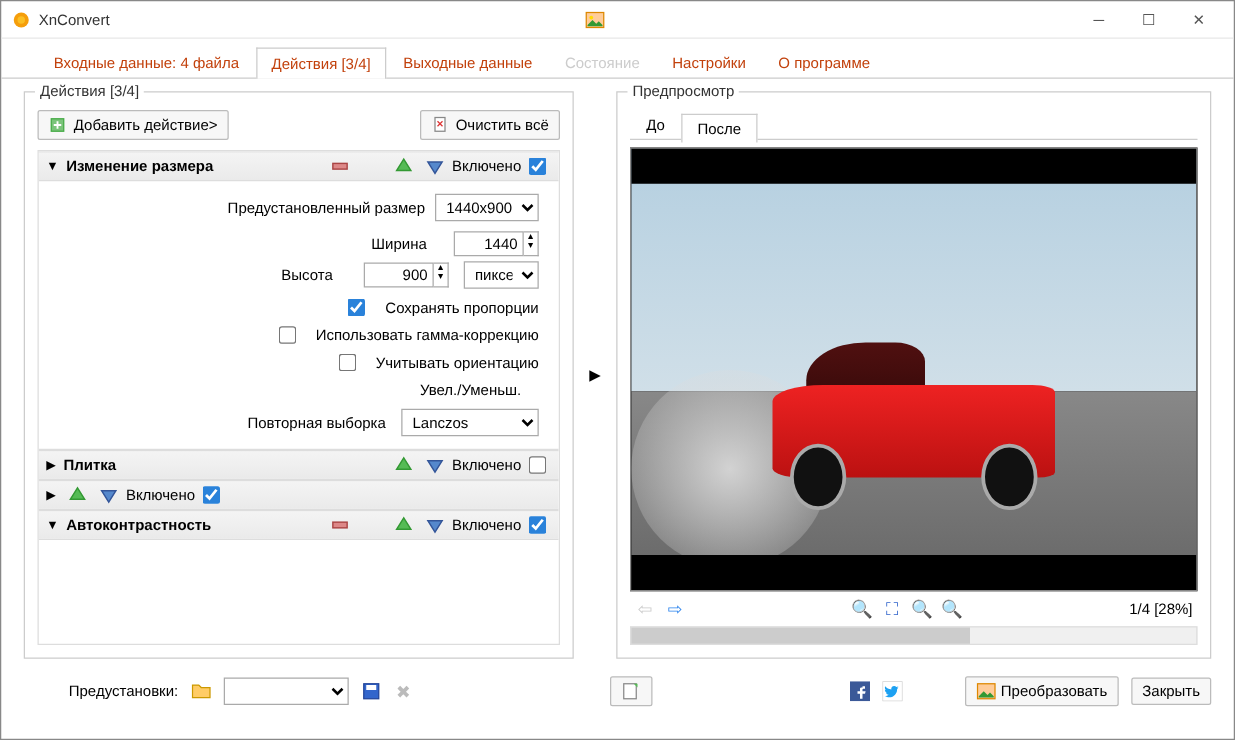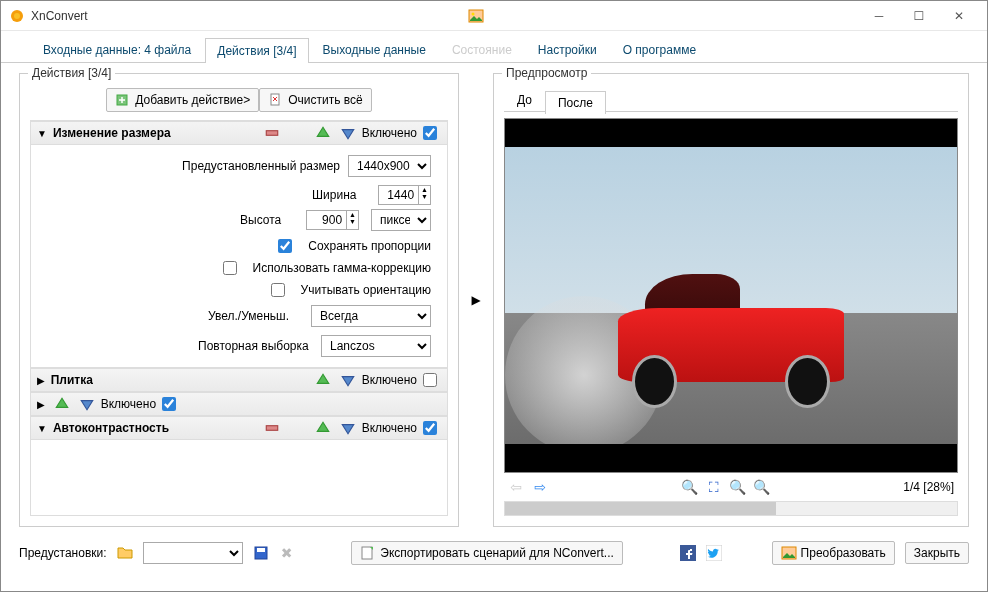--- a/index.html
+++ b/index.html
@@ -2,55 +2,55 @@
 <html><head>
 <meta charset="utf-8">
 <style>
 * { box-sizing: border-box; margin: 0; padding: 0; font-family: "Segoe UI", Tahoma, sans-serif; font-size: 12px; }
 body { background: #fff; width: 988px; height: 592px; overflow: hidden; border: 1px solid #888; }
 .titlebar { height: 30px; display: flex; align-items: center; padding: 0 8px; border-bottom: 1px solid #e8e8e8; }
 .titlebar .logo { width: 16px; height: 16px; margin-right: 6px; }
 .titlebar .title { flex: 1; color: #333; }
 .titlebar .winbtn { width: 40px; height: 28px; display: flex; align-items: center; justify-content: center; color: #555; }
 .tabs { display: flex; border-bottom: 1px solid #ccc; padding: 6px 18px 0 30px; gap: 2px; }
-.tab { padding: 5px 11px; border: 1px solid transparent; border-bottom: none; color: #0c4a6e; cursor: pointer; }
+.tab { padding: 5px 11px; border: 1px solid transparent; border-bottom: none; color: #c2410c; cursor: pointer; }
 .tab.active { border-color: #ccc; background: #fff; position: relative; top: 1px; }
 .tab.disabled { color: #ccc; }
 .content { display: flex; padding: 10px 18px 4px 18px; gap: 8px; height: 468px; }
 .panel { border: 1px solid #ccc; position: relative; padding: 10px; }
 .panel-title { position: absolute; top: -8px; left: 8px; background: #fff; padding: 0 4px; color: #333; }
 .left-panel { width: 440px; display: flex; flex-direction: column; }
 .right-panel { flex: 1; display: flex; flex-direction: column; }
-.toolbar-row { display: flex; justify-content: center; margin-bottom: 8px; margin-top: 4px; }
+.toolbar-row { display: flex; justify-content: space-between; margin-bottom: 8px; margin-top: 4px; }
 .btn { border: 1px solid #bbb; background: #f7f7f7; padding: 3px 8px; display: flex; align-items: center; gap: 4px; cursor: pointer; border-radius: 2px; }
 .actions-list { flex: 1; border: 1px solid #ddd; overflow-y: auto; display: flex; flex-direction: column; }
 .action-header { display: flex; align-items: center; padding: 3px 6px; background: linear-gradient(#f4f4f4, #eaeaea); border-bottom: 1px solid #ddd; border-top: 1px solid #ddd; gap: 6px; }
 .action-header.collapsed { }
 .action-header .name { font-weight: bold; flex: 1; }
 .action-body { padding: 10px 16px; display: flex; flex-direction: column; gap: 8px; border-bottom: 1px solid #ddd; align-items: flex-end; }
 .form-row { display: flex; align-items: center; gap: 8px; }
 .form-row label { min-width: 58px; }
 select, input[type=text] { border: 1px solid #aaa; padding: 2px 4px; background: #fff; }
 input[type=checkbox] { width: 14px; height: 14px; margin-right: 4px; accent-color: #2a82da; }
 .chkrow { display: flex; align-items: center; gap: 12px; }
 .spinner { display: flex; }
-.spinner input { width: 41px; text-align: right; }
+.spinner input { width: 56px; text-align: right; }
 .spinner .arrows { display: flex; flex-direction: column; border: 1px solid #aaa; border-left: none; }
 .spinner .arrows span { font-size: 7px; padding: 0 2px; line-height: 7px; }
 .arrow-play { font-size: 10px; }
 .midarrow { display: flex; align-items: center; justify-content: center; width: 18px; }
 .preview-tabs { display: flex; border-bottom: 1px solid #ccc; margin-top: 4px; margin-bottom: 6px; }
 .preview-tab { padding: 4px 12px; border: 1px solid transparent; border-bottom: none; cursor: pointer; }
 .preview-tab.active { border-color: #ccc; background: #fff; position: relative; top: 3px; }
 .preview-img { flex: 1; background: #000; border: 1px solid #888; display: flex; align-items: center; justify-content: center; overflow: hidden; position: relative; }
 .preview-toolbar { display: flex; align-items: center; padding: 6px 4px; gap: 8px; }
 .preview-toolbar .spacer { flex: 1; }
 .scrollbar { height: 15px; background: #f0f0f0; border: 1px solid #ddd; position: relative; }
 .scrollthumb { position: absolute; left: 0; top: 0; height: 100%; width: 60%; background: #ccc; }
-.footer { display: flex; align-items: center; padding: 10px 18px; gap: 10px; }
+.footer { display: flex; align-items: center; padding: 10px 18px; gap: 10px; margin-left: 36px; }
 .footer .sep { flex: 1; }
 .car-scene { width: 100%; height: 100%; position: relative; }
 .sky { position: absolute; top: 0; left: 0; right: 0; height: 55%; background: linear-gradient(#b4cfe0, #d0dfe8); }
 .track { position: absolute; bottom: 0; left: 0; right: 0; height: 45%; background: linear-gradient(#888, #666); }
 .car { position: absolute; left: 25%; bottom: 18%; width: 50%; height: 38%; }
 .car-body { position: absolute; left: 0; bottom: 20%; width: 100%; height: 55%; background: linear-gradient(#e22, #b11); border-radius: 18% 8% 6% 10%; }
 .car-roof { position: absolute; left: 12%; bottom: 55%; width: 42%; height: 45%; background: linear-gradient(#501010, #300808); border-radius: 50% 25% 5% 5%; }
 .wheel { position: absolute; bottom: 0; width: 20%; height: 40%; background: #111; border-radius: 50%; border: 3px solid #aaa; }
 .wheel.front { right: 6%; }
 .wheel.rear { left: 6%; }
@@ -170,21 +170,20 @@
         <div class="chkrow">
           <input type="checkbox" style="">
           <span>Использовать гамма-коррекцию</span>
         </div>
         <div class="chkrow">
           <input type="checkbox" style="">
           <span>Учитывать ориентацию</span>
         </div>
         <div class="form-row">
           <label style="min-width:95px">Увел./Уменьш.</label>
-          <select style="width:120px"><option>Всегда</option></select>
         </div>
         <div class="form-row">
           <label style="min-width:115px">Повторная выборка</label>
           <select style="width:110px"><option>Lanczos</option></select>
         </div>
       </div>
 
       <div class="action-header collapsed">
         <span class="arrow-play">▶</span>
         <span class="name">Плитка</span>
@@ -313,21 +312,20 @@
   </span>
   <span class="ico" style="color:#bbb">✖</span>
   <span class="sep"></span>
   <button class="btn">
     <span class="ico">
       <svg viewBox="0 0 16 16">
           <rect x="2" y="2" width="10" height="12" fill="#fff" stroke="#888"></rect>
           <path d="M10 2l3 3v-3" fill="#5b5"></path>
         </svg>
     </span>
-    <span>Экспортировать сценарий для NConvert...</span>
   </button>
   <span class="sep"></span>
   <span class="ico">
     <svg viewBox="0 0 16 16">
         <rect width="16" height="16" fill="#3b5998"></rect>
         <path d="M10 5H9c-.5 0-1 .5-1 1v2H6v2h2v4h2v-4h2l.5-2H10V6.5c0-.3.2-.5.5-.5H12V4h-2z" fill="#fff"></path>
       </svg>
   </span>
   <span class="ico">
     <svg viewBox="0 0 16 16">

